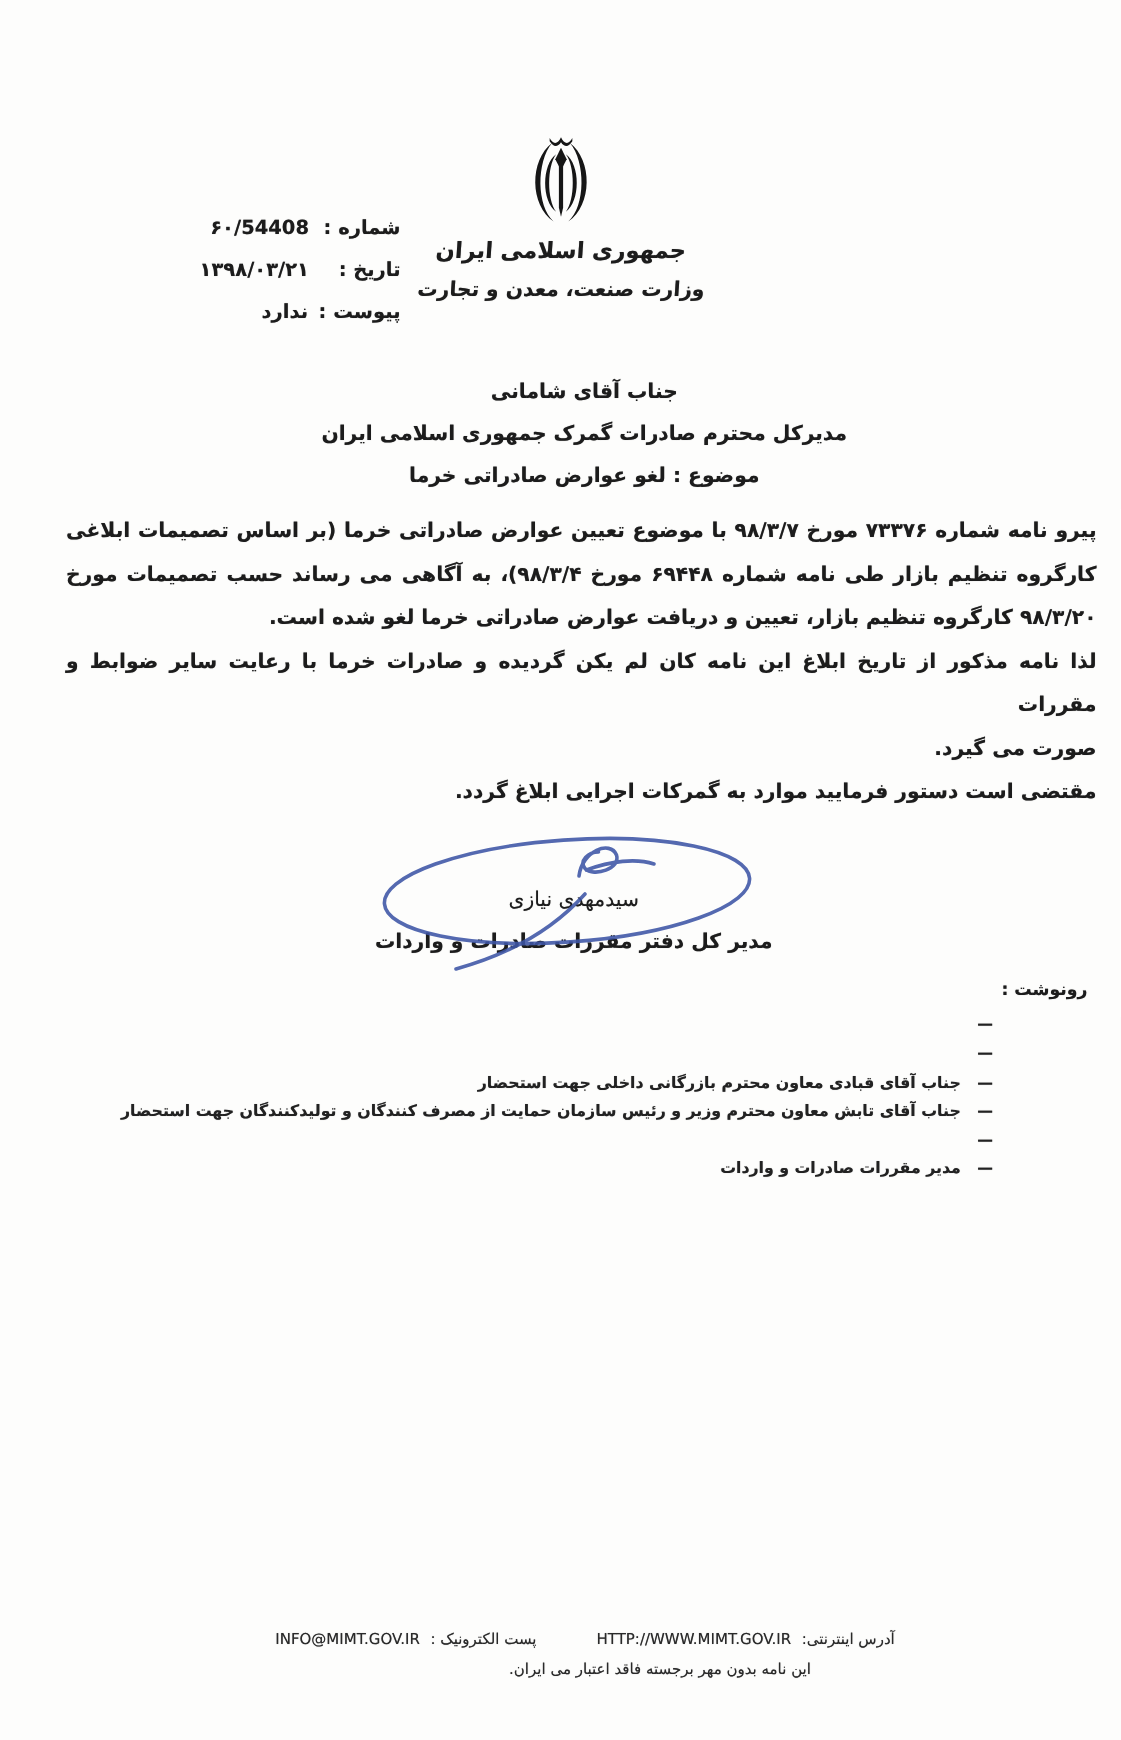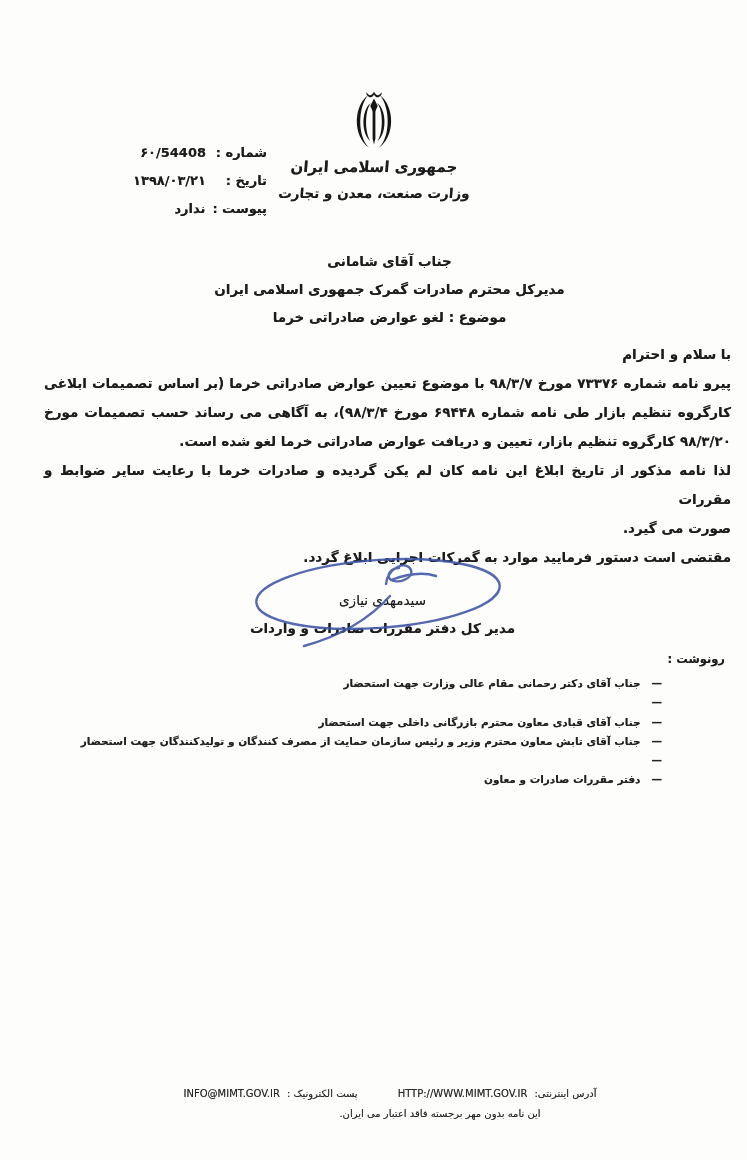--- a/index.html
+++ b/index.html
@@ -93,21 +93,20 @@
     <div class="lh-ministry">وزارت صنعت، معدن و تجارت</div>
   </div>
 
   <div class="recipient">
     <div>جناب آقای شامانی</div>
     <div>مدیرکل محترم صادرات گمرک جمهوری اسلامی ایران</div>
     <div>موضوع : لغو عوارض صادراتی خرما</div>
   </div>
 
   <div class="body-block">
-    <div class="body-line">با سلام و احترام</div>
     <div class="body-line full">پیرو نامه شماره ۷۳۳۷۶ مورخ ۹۸/۳/۷ با موضوع تعیین عوارض صادراتی خرما (بر اساس تصمیمات ابلاغی</div>
     <div class="body-line full">کارگروه تنظیم بازار طی نامه شماره ۶۹۴۴۸ مورخ ۹۸/۳/۴)، به آگاهی می رساند حسب تصمیمات مورخ</div>
     <div class="body-line">۹۸/۳/۲۰ کارگروه تنظیم بازار، تعیین و دریافت عوارض صادراتی خرما لغو شده است.</div>
     <div class="body-line full">لذا نامه مذکور از تاریخ ابلاغ این نامه کان لم یکن گردیده و صادرات خرما با رعایت سایر ضوابط و مقررات</div>
     <div class="body-line">صورت می گیرد.</div>
     <div class="body-line">مقتضی است دستور فرمایید موارد به گمرکات اجرایی ابلاغ گردد.</div>
   </div>
 
   <div class="sig-block">
     <div class="sig-name">سیدمهدی نیازی</div>
@@ -119,39 +118,38 @@
         <path d="M151 28 C167 22 184 20 196 24"></path>
         <path d="M150 44 C132 64 104 83 64 94"></path>
       </g>
     </svg>
   </div>
 
   <div class="cc-label">رونوشت :</div>
   <ul class="cc-list">
     <li class="cc-item">
       <span class="cc-dash">—</span>
-      <span>جناب آقای دکتر رحمانی مقام عالی وزارت جهت استحضار</span>
     </li>
     <li class="cc-item">
       <span class="cc-dash">—</span>
     </li>
     <li class="cc-item">
       <span class="cc-dash">—</span>
       <span>جناب آقای قبادی معاون محترم بازرگانی داخلی جهت استحضار</span>
     </li>
     <li class="cc-item">
       <span class="cc-dash">—</span>
       <span>جناب آقای تابش معاون محترم وزیر و رئیس سازمان حمایت از مصرف کنندگان و تولیدکنندگان جهت استحضار</span>
     </li>
     <li class="cc-item">
       <span class="cc-dash">—</span>
     </li>
     <li class="cc-item">
       <span class="cc-dash">—</span>
-      <span>دفتر مقررات صادرات و معاون</span>
+      <span>مدیر مقررات صادرات و واردات</span>
     </li>
   </ul>
 
   <div class="footer">
     <div class="footer-line1">
       <span>آدرس اینترنتی:</span>
       <span class="latin">HTTP://WWW.MIMT.GOV.IR</span>
       <span class="footer-gap"></span>
       <span>پست الکترونیک :</span>
       <span class="latin">INFO@MIMT.GOV.IR</span>

